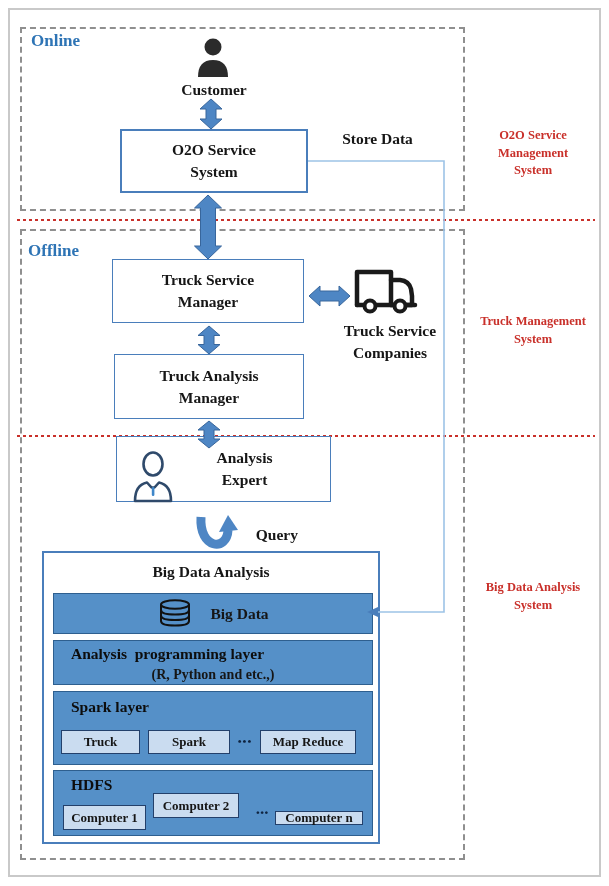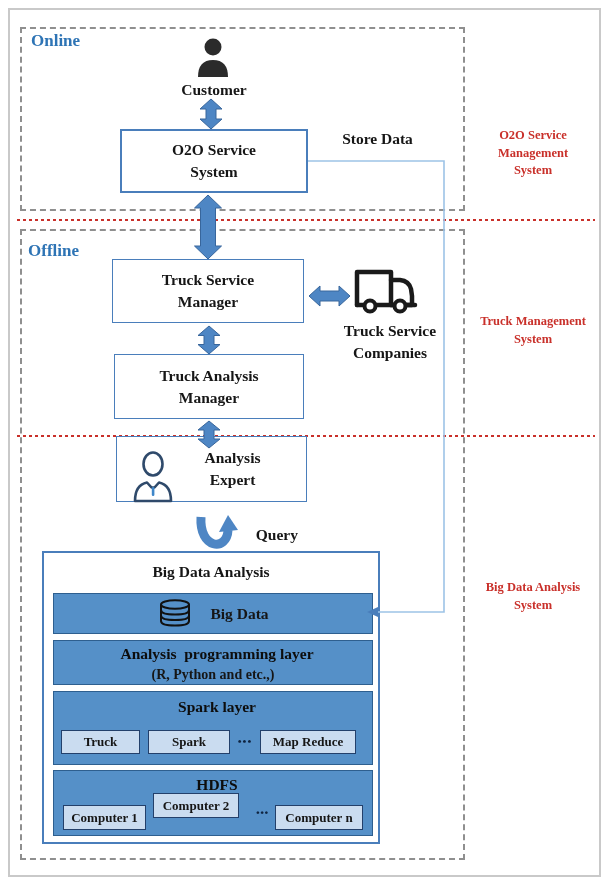--- a/index.html
+++ b/index.html
@@ -14,21 +14,21 @@
   .dashed-box{position:absolute;border:2px dashed var(--c-gray)}
   .red-line{position:absolute;height:2px;background:repeating-linear-gradient(90deg,var(--c-red) 0 3px,transparent 3px 6px)}
   .section-label{position:absolute;color:var(--c-accent);font-size:17px}
   .node-box{position:absolute;background:#fff;border:2px solid var(--c-border);display:flex;align-items:center;justify-content:center;text-align:center;font-size:15.5px;line-height:1.4;white-space:pre-line}
   .thin{border-width:1.5px}
   .free-label{position:absolute;text-align:center;font-size:15.5px;line-height:1.4;white-space:pre-line}
   .side-label{position:absolute;left:468px;width:130px;text-align:center;color:var(--c-red);font-size:12.5px;line-height:1.4;white-space:pre-line}
   .bda-box{position:absolute;left:42px;top:551px;width:338px;height:293px;background:#fff;border:2px solid var(--c-border)}
   .bda-title{position:absolute;top:10px;left:0;width:100%;text-align:center;font-size:15.5px}
   .layer{position:absolute;left:9px;width:320px;background:var(--c-layer);border:1px solid var(--c-layerline)}
-  .layer-title{position:absolute;left:4px;width:100%;text-align:center;font-size:15.5px;color:#0d0d0d}
+  .layer-title{position:absolute;left:17px;width:100%;text-align:left;font-size:15.5px;color:#0d0d0d}
   .layer-sub{position:absolute;left:0;width:100%;text-align:center;font-size:14px;white-space:pre}
   .sub-box{position:absolute;background:var(--c-subbox);border:1px solid var(--c-subline);display:flex;align-items:center;justify-content:center;font-size:13px}
   .dots{position:absolute;text-align:center;color:#0f2440}
   .flex-center{display:flex;align-items:center;justify-content:center;gap:17px}
   .arrow-overlay{position:absolute;left:0;top:0;pointer-events:none}
   .icon-wrap{position:absolute}
 </style>
 </head>
 <body>
 
@@ -70,21 +70,21 @@
       <circle cx="18" cy="40" r="5.5" fill="#fff" stroke="#1a1a1a" stroke-width="4"></circle>
       <circle cx="48" cy="40" r="5.5" fill="#fff" stroke="#1a1a1a" stroke-width="4"></circle>
     </svg>
   </span>
   <div class="free-label" style="left:327px;top:320px;width:126px">Truck Service
 Companies</div>
 
   <div class="node-box thin" style="left:114px;top:354px;width:190px;height:65px">Truck Analysis
 Manager</div>
 
-  <div class="node-box thin" style="left:116px;top:436px;width:191px;height:66px;justify-content:flex-start">
+  <div class="node-box thin" style="left:116px;top:436px;width:215px;height:66px;justify-content:flex-start">
     <span class="icon-wrap" style="position:static;margin-left:14px">
       <svg width="44" height="52" viewBox="0 0 44 52">
         <ellipse cx="22" cy="13" rx="9.5" ry="11.5" fill="#fff" stroke="#2f4a6b" stroke-width="2.6"></ellipse>
         <path d="M4,50 Q4,34 16,31.5 L20.5,36.5 L23.5,36.5 L28,31.5 Q40,34 40,50 Z" fill="#fff" stroke="#2f4a6b" stroke-width="2.6" stroke-linejoin="round"></path>
         <rect x="20.8" y="36" width="2.6" height="9" rx="1.2" fill="#3f87c9"></rect>
       </svg>
     </span>
     <span style="flex:1;margin-right:16px;text-align:center">Analysis
 Expert</span>
   </div>
@@ -119,21 +119,21 @@
       <div class="sub-box" style="left:94px;top:38px;width:82px;height:24px">Spark</div>
       <div class="dots" style="left:178px;top:43px;width:26px;font-size:11px;letter-spacing:1px">•••</div>
       <div class="sub-box" style="left:206px;top:38px;width:96px;height:24px">Map Reduce</div>
     </div>
 
     <div class="layer" style="top:217px;height:66px">
       <div class="layer-title" style="top:5px">HDFS</div>
       <div class="sub-box" style="left:9px;top:34px;width:83px;height:25px">Computer 1</div>
       <div class="sub-box" style="left:99px;top:22px;width:86px;height:25px">Computer 2</div>
       <div class="dots" style="left:195px;top:28px;width:26px;font-size:17px">...</div>
-      <div class="sub-box" style="left:221px;top:34px;width:88px;height:25px">Computer n</div>
+      <div class="sub-box" style="left:221px;top:40px;width:88px;height:14px">Computer n</div>
     </div>
   </div>
 
   <div class="side-label" style="top:127px">O2O Service
 Management
 System</div>
   <div class="side-label" style="top:313px">Truck Management
 System</div>
   <div class="side-label" style="top:579px">Big Data Analysis
 System</div>

